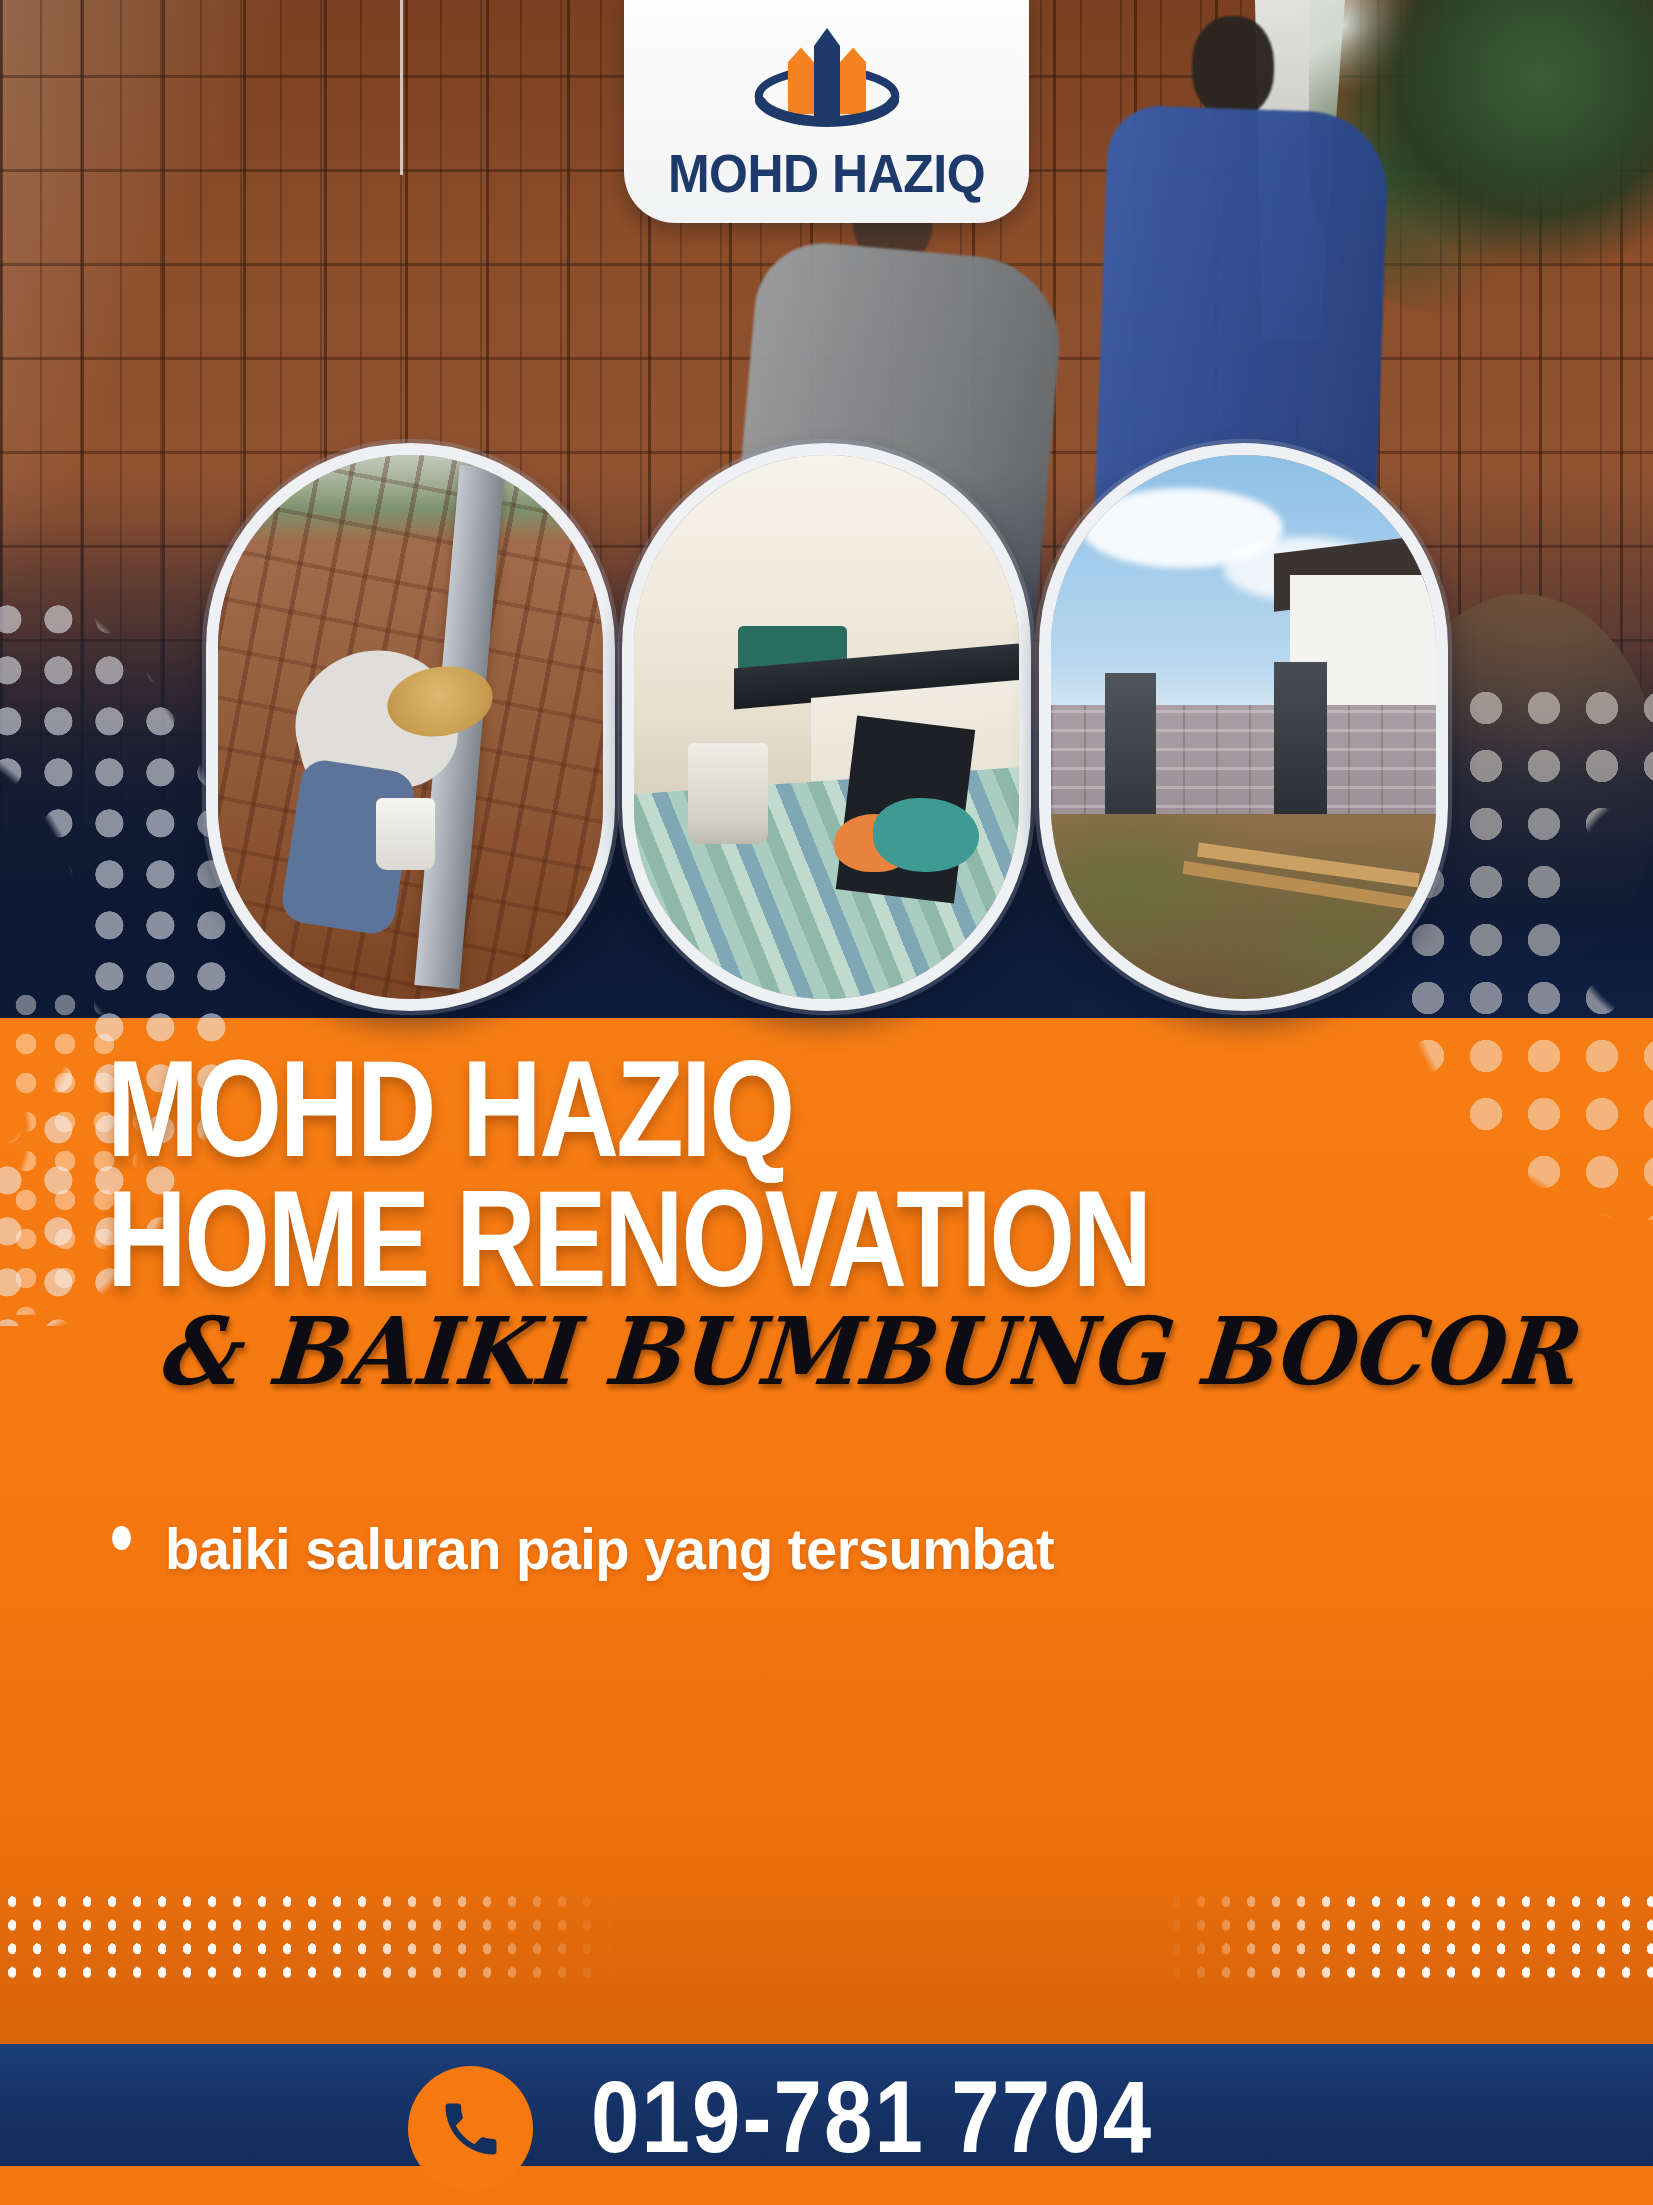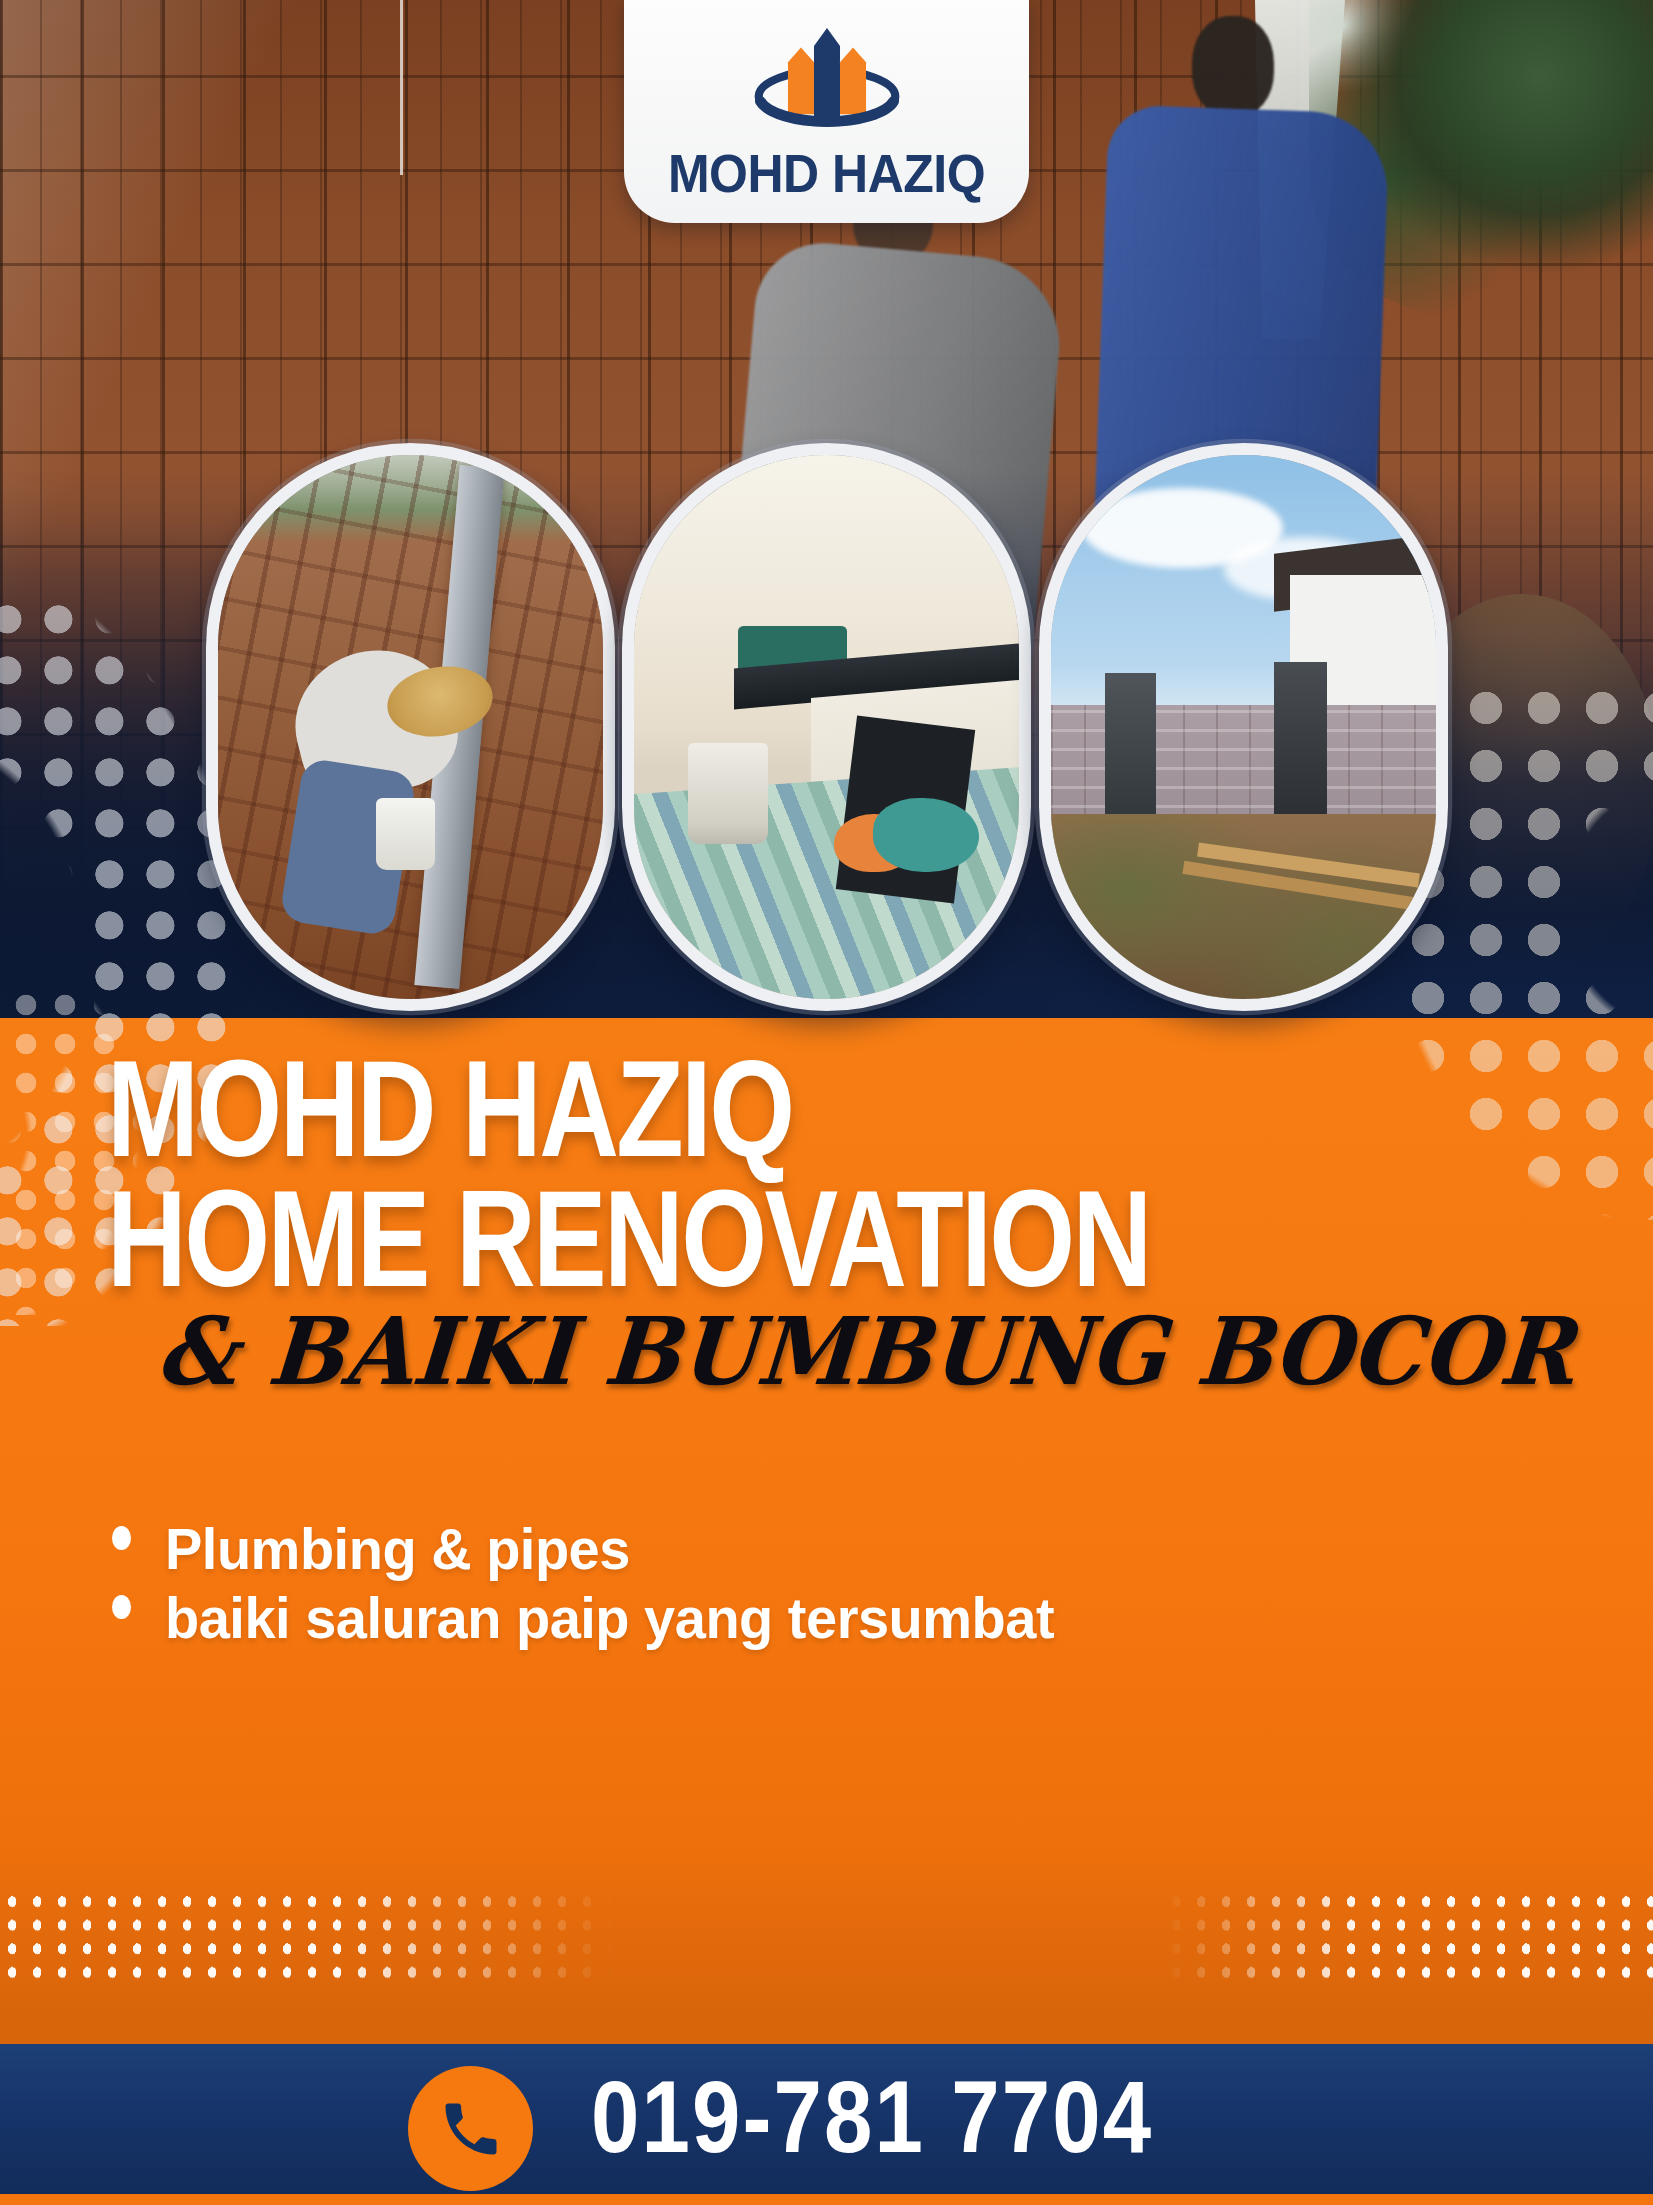--- a/index.html
+++ b/index.html
@@ -170,21 +170,21 @@
 
   
   .cta{left:603px;top:1915px;width:440px;height:123px;border-radius:63px;border:none;
      background:radial-gradient(130% 150% at 50% 18%, #e01915 0%, #cf1310 55%, #b51110 100%);
      color:#fff;font-family:"Liberation Sans",sans-serif;font-size:65px;font-weight:800;
      letter-spacing:1.6px;display:flex;align-items:center;justify-content:center;
      box-shadow:0 8.5px 18px rgba(90,15,5,.35);cursor:pointer;}
   .cta span{transform:scaleY(1.1);text-shadow:0 3.2px 5.3px rgba(60,0,0,.4);}
 
   
-  .footer{left:0;top:2044px;width:1654px;height:150px;
+  .footer{left:0;top:2044px;width:1654px;height:122px;
      background:linear-gradient(180deg,#1c4077 0%,#17356b 40%,#122c5a 100%);}
   .ph-circle{left:408px;top:22px;width:125px;height:125px;border-radius:50%;background:#f5790f;
      display:flex;align-items:center;justify-content:center;cursor:pointer;}
   .ph-num{left:591px;top:13.8px;font-size:87px;font-weight:700;color:#fff;letter-spacing:2.1px;
      white-space:nowrap;transform:scaleY(1.18);transform-origin:left top;}
 </style>
 </head>
 <body>
 
 <div class="poster">
@@ -262,24 +262,20 @@
     <div class="brand">MOHD HAZIQ</div>
   </div>
 
   <h1 class="t1">MOHD HAZIQ</h1>
   <h1 class="t2">HOME RENOVATION</h1>
   <div class="script">&amp; BAIKI BUMBUNG BOCOR</div>
 
   <ul class="svc">
     <li>
       <span class="dot"></span>
-      <span class="txt">Plumbing &amp; pipes</span>
-    </li>
-    <li>
-      <span class="dot"></span>
       <span class="txt">baiki saluran paip yang tersumbat</span>
     </li>
   </ul>
 
   <div class="dots-strip strip-left"></div>
   <div class="dots-strip strip-right"></div>
 
 
   <footer class="footer">
     <div class="ph-circle">

